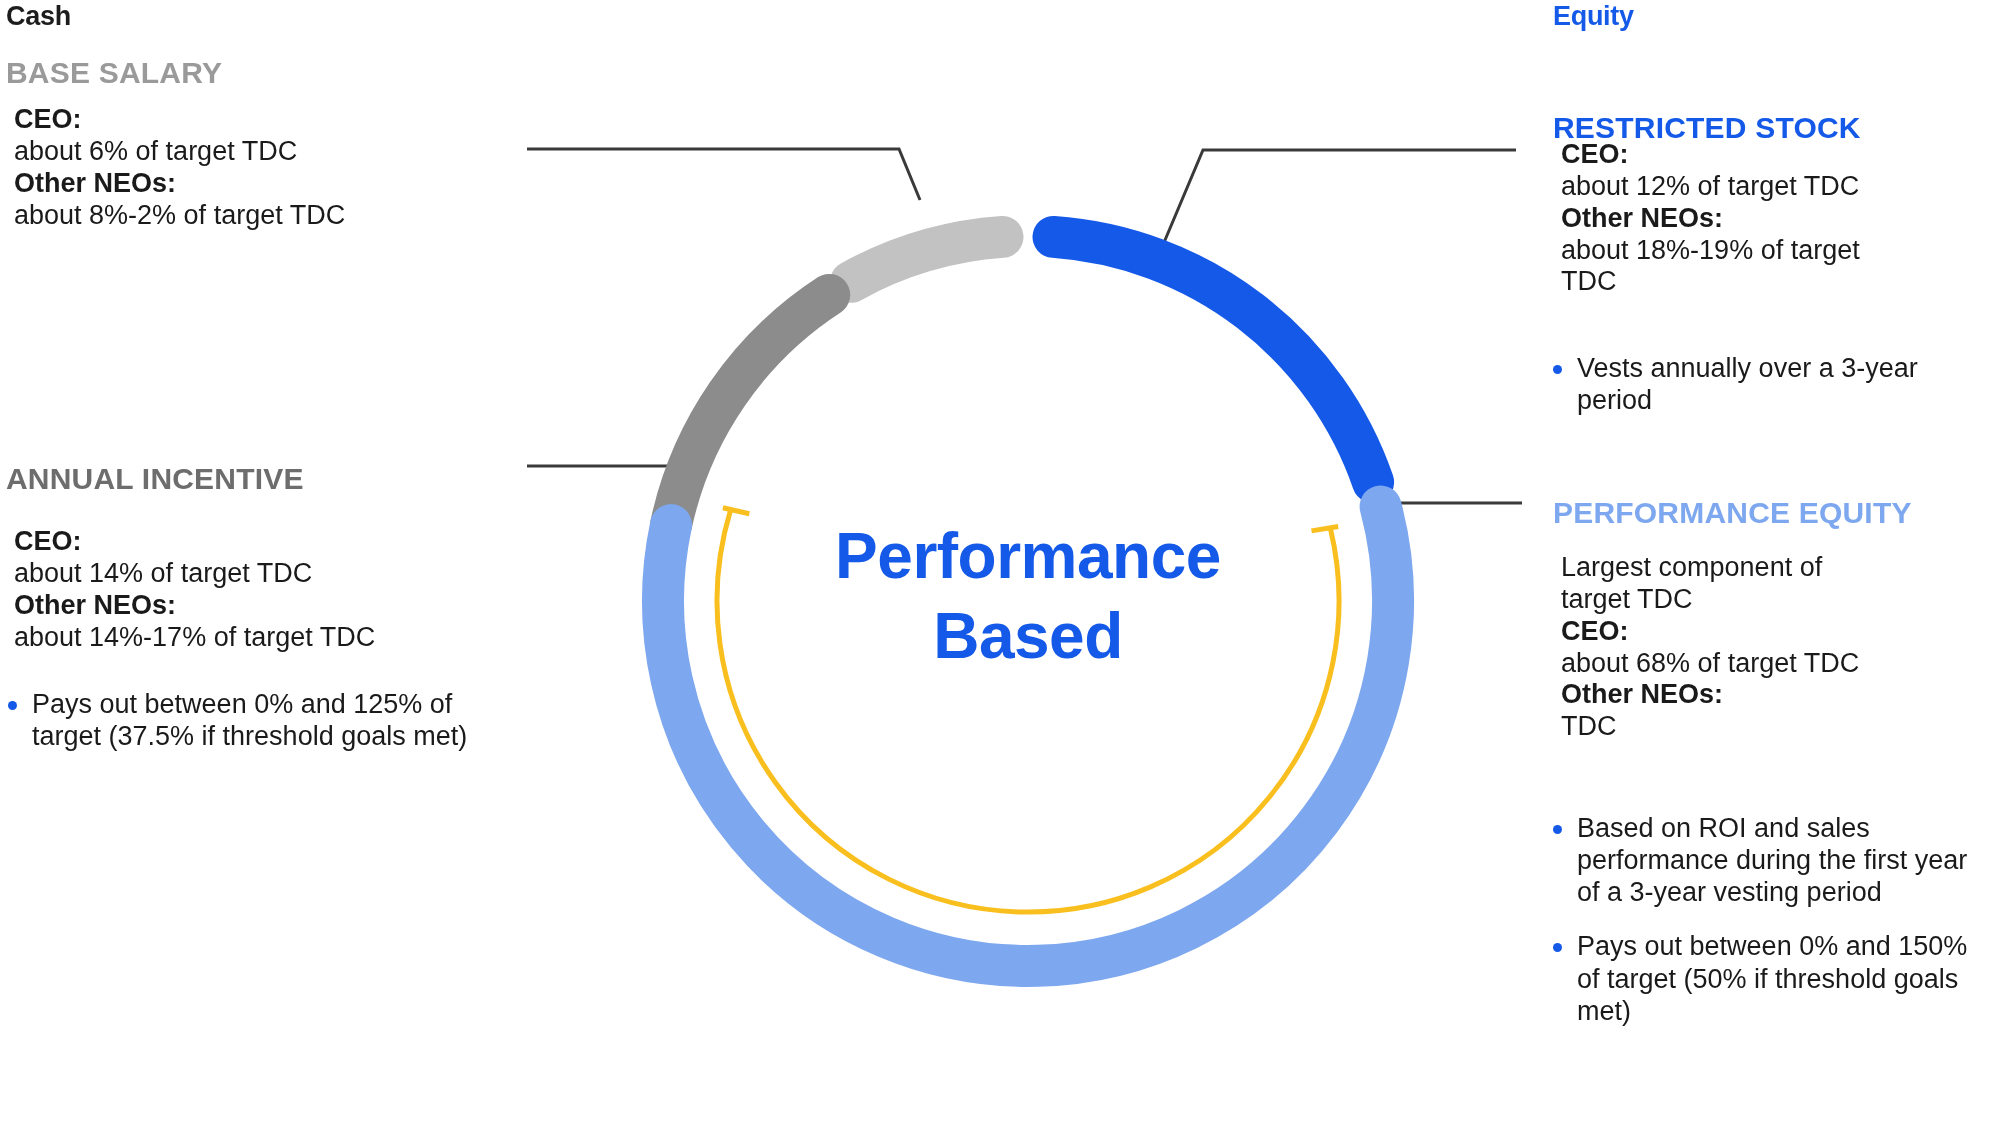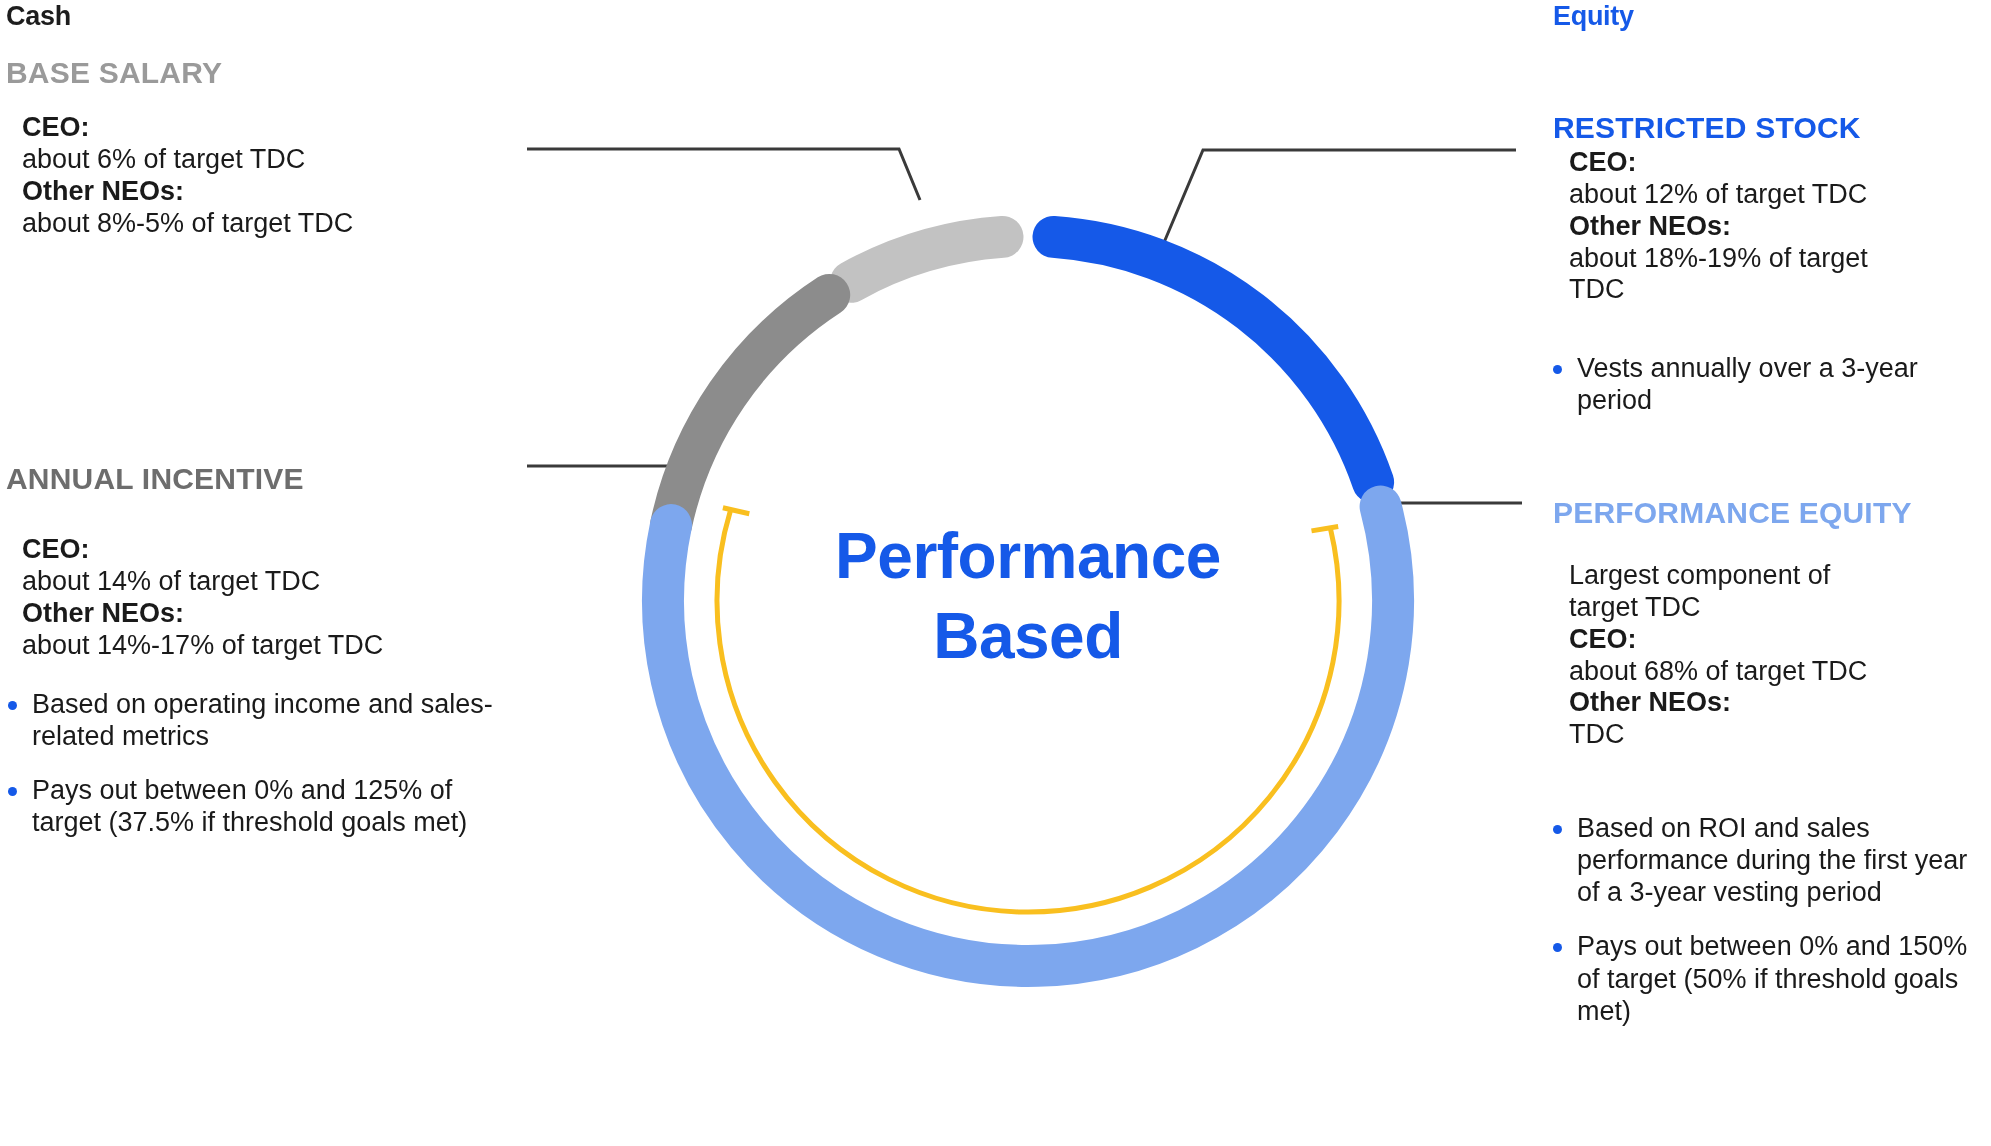--- a/index.html
+++ b/index.html
@@ -63,21 +63,21 @@
     content: "";
     position: absolute;
     left: 8px;
     top: 13px;
     width: 9px;
     height: 9px;
     border-radius: 50%;
     background: #1559e8;
   }
 
-  .blk { margin: 16px; padding: 0; }
+  .blk { margin: 8px; padding: 0; }
 
   
   .p-cash-title   { position: absolute; left: 6px;  top: 2px; }
   .p-base-head    { position: absolute; left: 6px;  top: 56px; }
   .p-base-body    { position: absolute; left: 6px;  top: 96px; }
   .p-ai-head      { position: absolute; left: 6px;  top: 462px; }
   .p-ai-body      { position: absolute; left: 6px;  top: 518px; }
   .p-ai-bullets   { position: absolute; left: 0px;  top: 688px; width: 520px; }
 
   .p-eq-title     { position: absolute; left: 1553px; top: 2px; }
@@ -156,36 +156,35 @@
 </div>
 
 <div class="p-base-head">
   <div class="section-head sh-gray">BASE SALARY</div>
 </div>
 
 <div class="p-base-body blk">
   <p class="body-line b">CEO:</p>
   <p class="body-line">about 6% of target TDC</p>
   <p class="body-line b">Other NEOs:</p>
-  <p class="body-line">about 8%-5% of target TDC</p>
+  <p class="body-line">about 8%-2% of target TDC</p>
 </div>
 
 <div class="p-ai-head">
   <div class="section-head sh-darkgray">ANNUAL INCENTIVE</div>
 </div>
 
 <div class="p-ai-body blk">
   <p class="body-line b">CEO:</p>
   <p class="body-line">about 14% of target TDC</p>
   <p class="body-line b">Other NEOs:</p>
   <p class="body-line">about 14%-17% of target TDC</p>
 </div>
 
 <ul class="bullets p-ai-bullets">
-  <li>Based on operating income and sales-related metrics</li>
   <li>Pays out between 0% and 125% of target (37.5% if threshold goals met)</li>
 </ul>
 
 <div class="p-eq-title">
   <div class="group-title equity">Equity</div>
 </div>
 
 <div class="p-rs-head">
   <div class="section-head sh-blue">RESTRICTED STOCK</div>
 </div>

